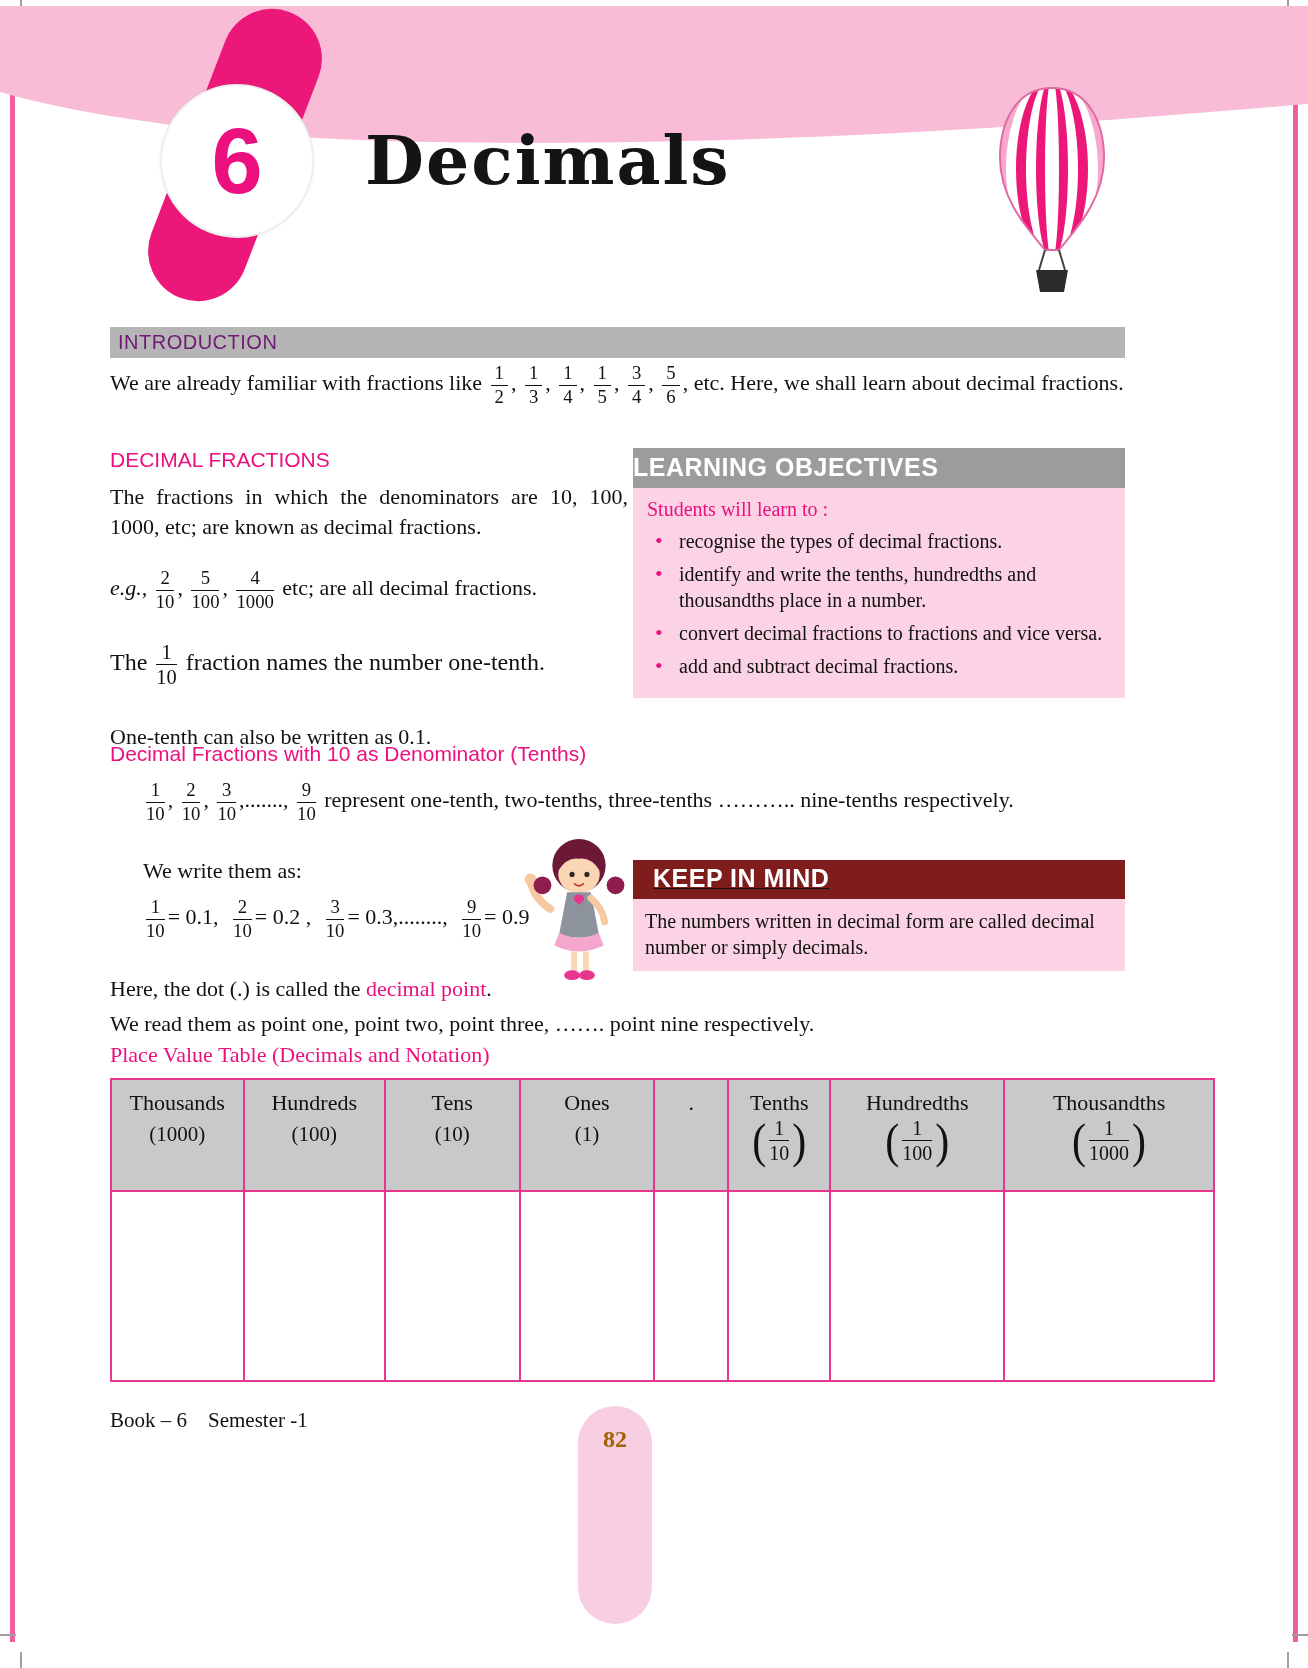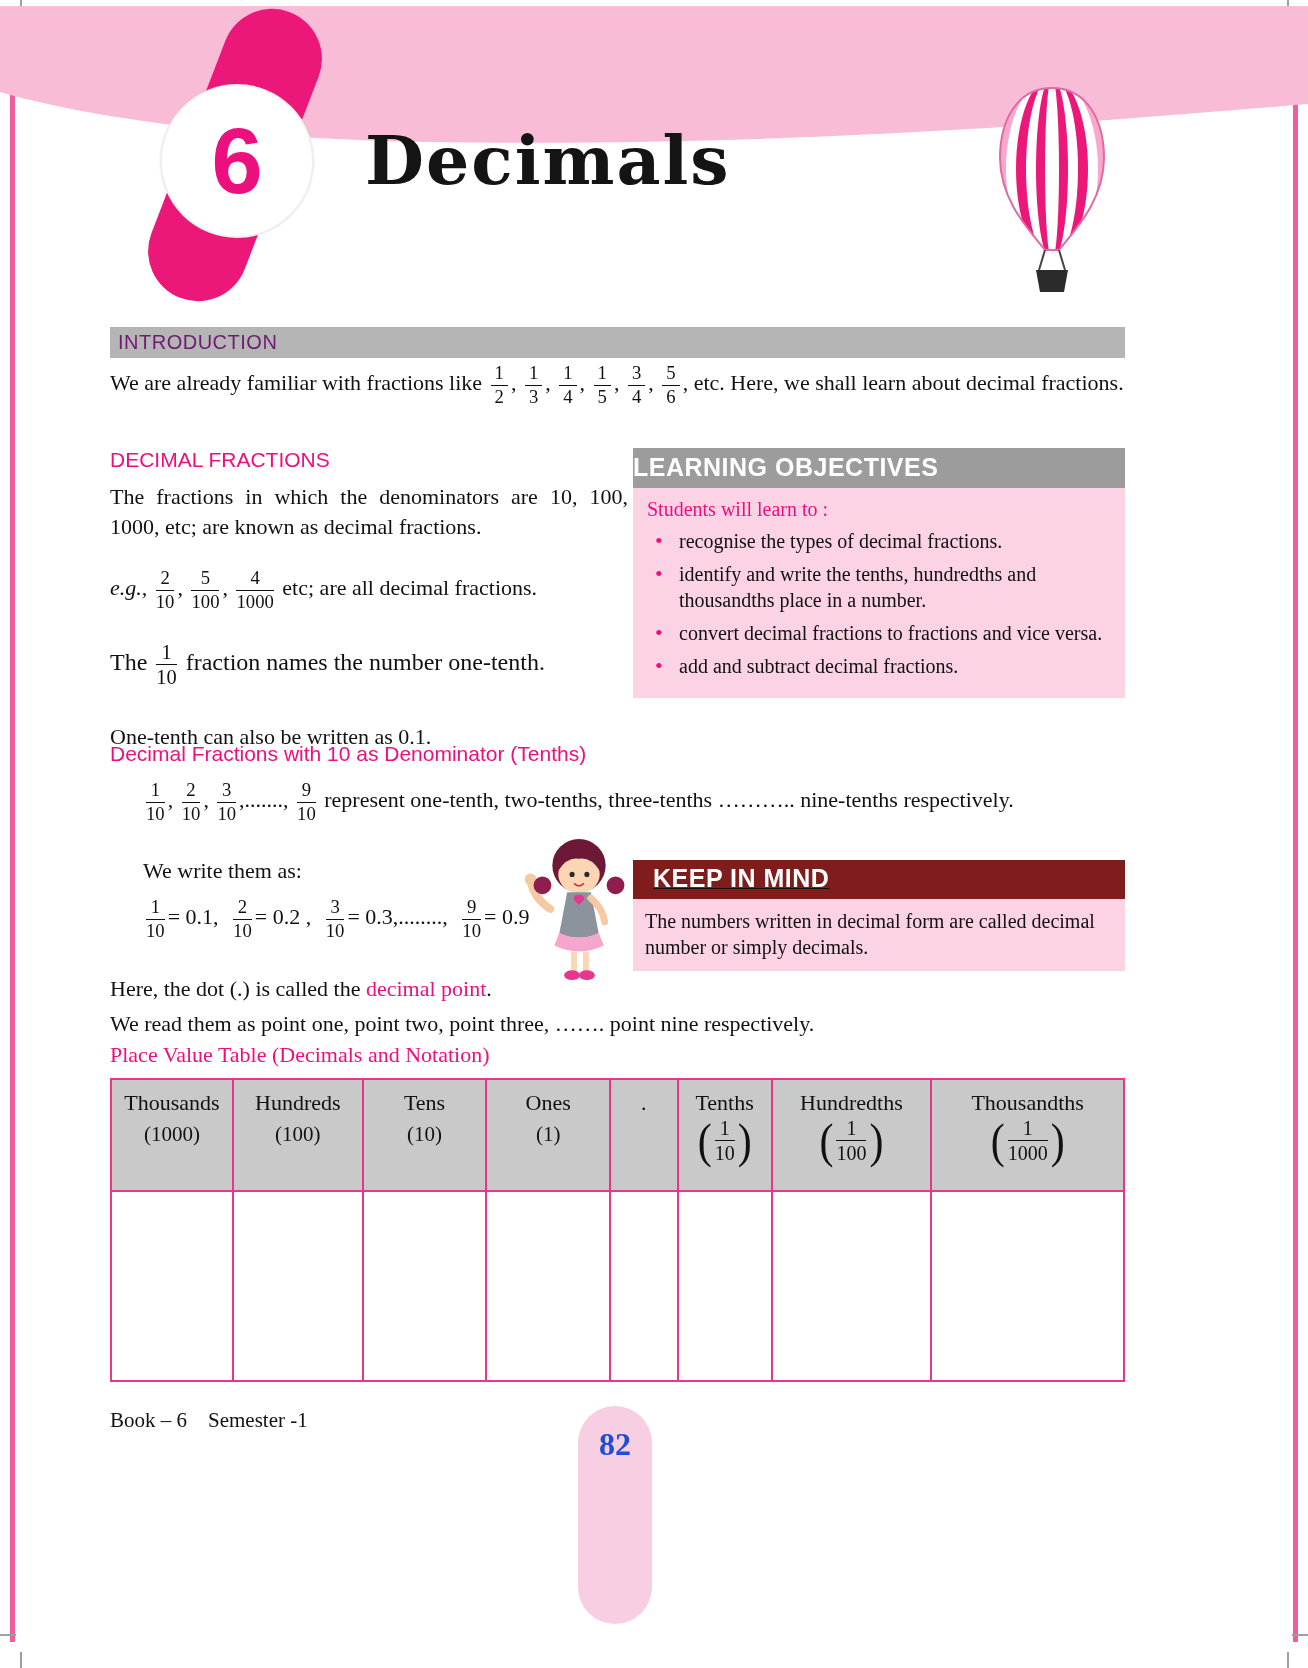--- a/index.html
+++ b/index.html
@@ -77,36 +77,36 @@
 
   .keepbox { position:absolute; left:633px; top:860px; width:492px; }
   .keep-header { background:#7f1d1d; padding:4px 20px 6px;text-decoration:underline; }
   .keep-header span { color:#fff; font-family:"Liberation Sans", sans-serif; font-weight:bold; font-size:25px; letter-spacing:0.5px; }
   .keep-body { background:#fbd3e4; padding:9px 12px 11px; font-size:20px; line-height:1.3; }
 
   .here-para { position:absolute; left:110px; top:976px; font-size:22px; }
   .read-para { position:absolute; left:110px; top:1011px; font-size:22px; }
   .table-title { position:absolute; left:110px; top:1042px; font-size:22px; color:#ec0f7e; }
 
-  .pv-table { position:absolute; left:110px; top:1078px; border-collapse:collapse; width:1015px; }
+  .pv-table { position:absolute; left:110px; top:1078px; border-collapse:collapse; width:1105px; }
   .pv-table th, .pv-table td { border:2.5px solid #e8368f; }
   .pv-table thead th { background:#c9c9c9; height:112px; vertical-align:top; padding-top:10px; font-weight:normal; font-size:22px; }
   .th-label { display:block; text-align:center; }
   .th-sub { display:block; text-align:center; margin-top:6px; font-size:21px; }
   .frac-paren { display:flex; align-items:center; justify-content:center; margin-top:2px; }
   .bigparen { font-size:42px; font-weight:normal; line-height:1; transform:scaleY(1.15); }
   .frac-paren .frac .fn, .frac-paren .frac .fd { font-size:20px; }
   .pv-table tbody td { height:190px; background:#fff; }
 
   .footer-text { position:absolute; left:110px; top:1408px; font-size:21px; white-space:pre; }
   .page-pill {
     position:absolute; left:578px; top:1406px; width:74px; height:218px;
     background:#f8cfe2; border-radius:37px; text-align:center; padding-top:20px;
   }
-  .page-pill span { font-size:32px; font-weight:bold; color:#1d4ed8; }
+  .page-pill span { font-size:24px; font-weight:bold; color:#a16207; }
 </style>
 </head>
 <body>
 
 <div class="page">
 
   <div class="edge-line" style="left:10px;"></div>
   <div class="edge-line" style="left:1293px;"></div>
   <div class="mark" style="left:20px;top:0;width:2px;height:16px;"></div>
   <div class="mark" style="left:0;top:33px;width:16px;height:2px;"></div>

